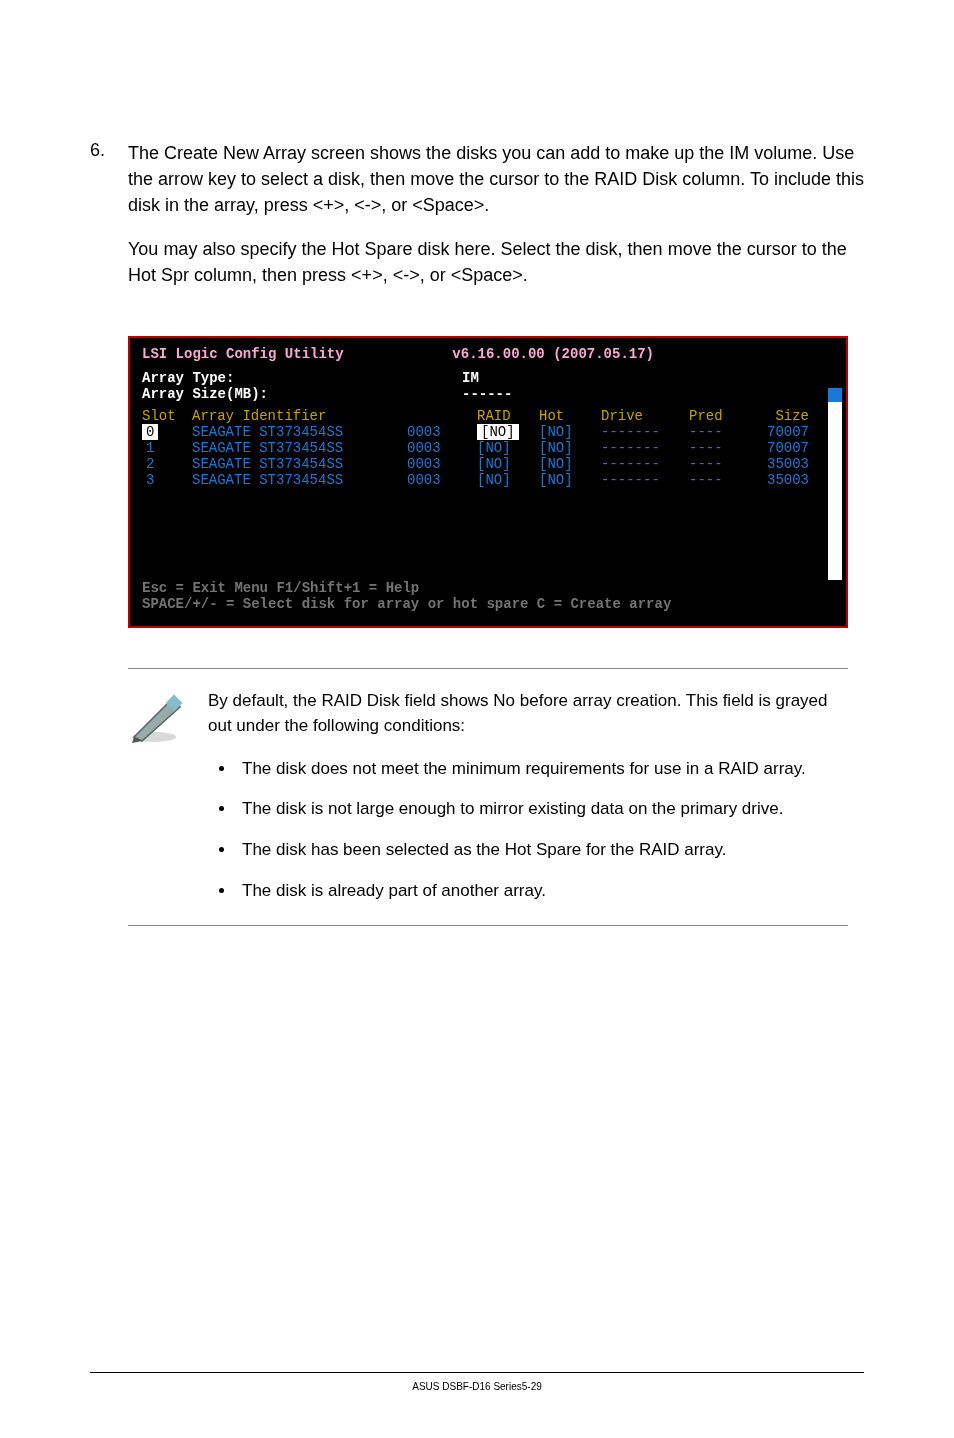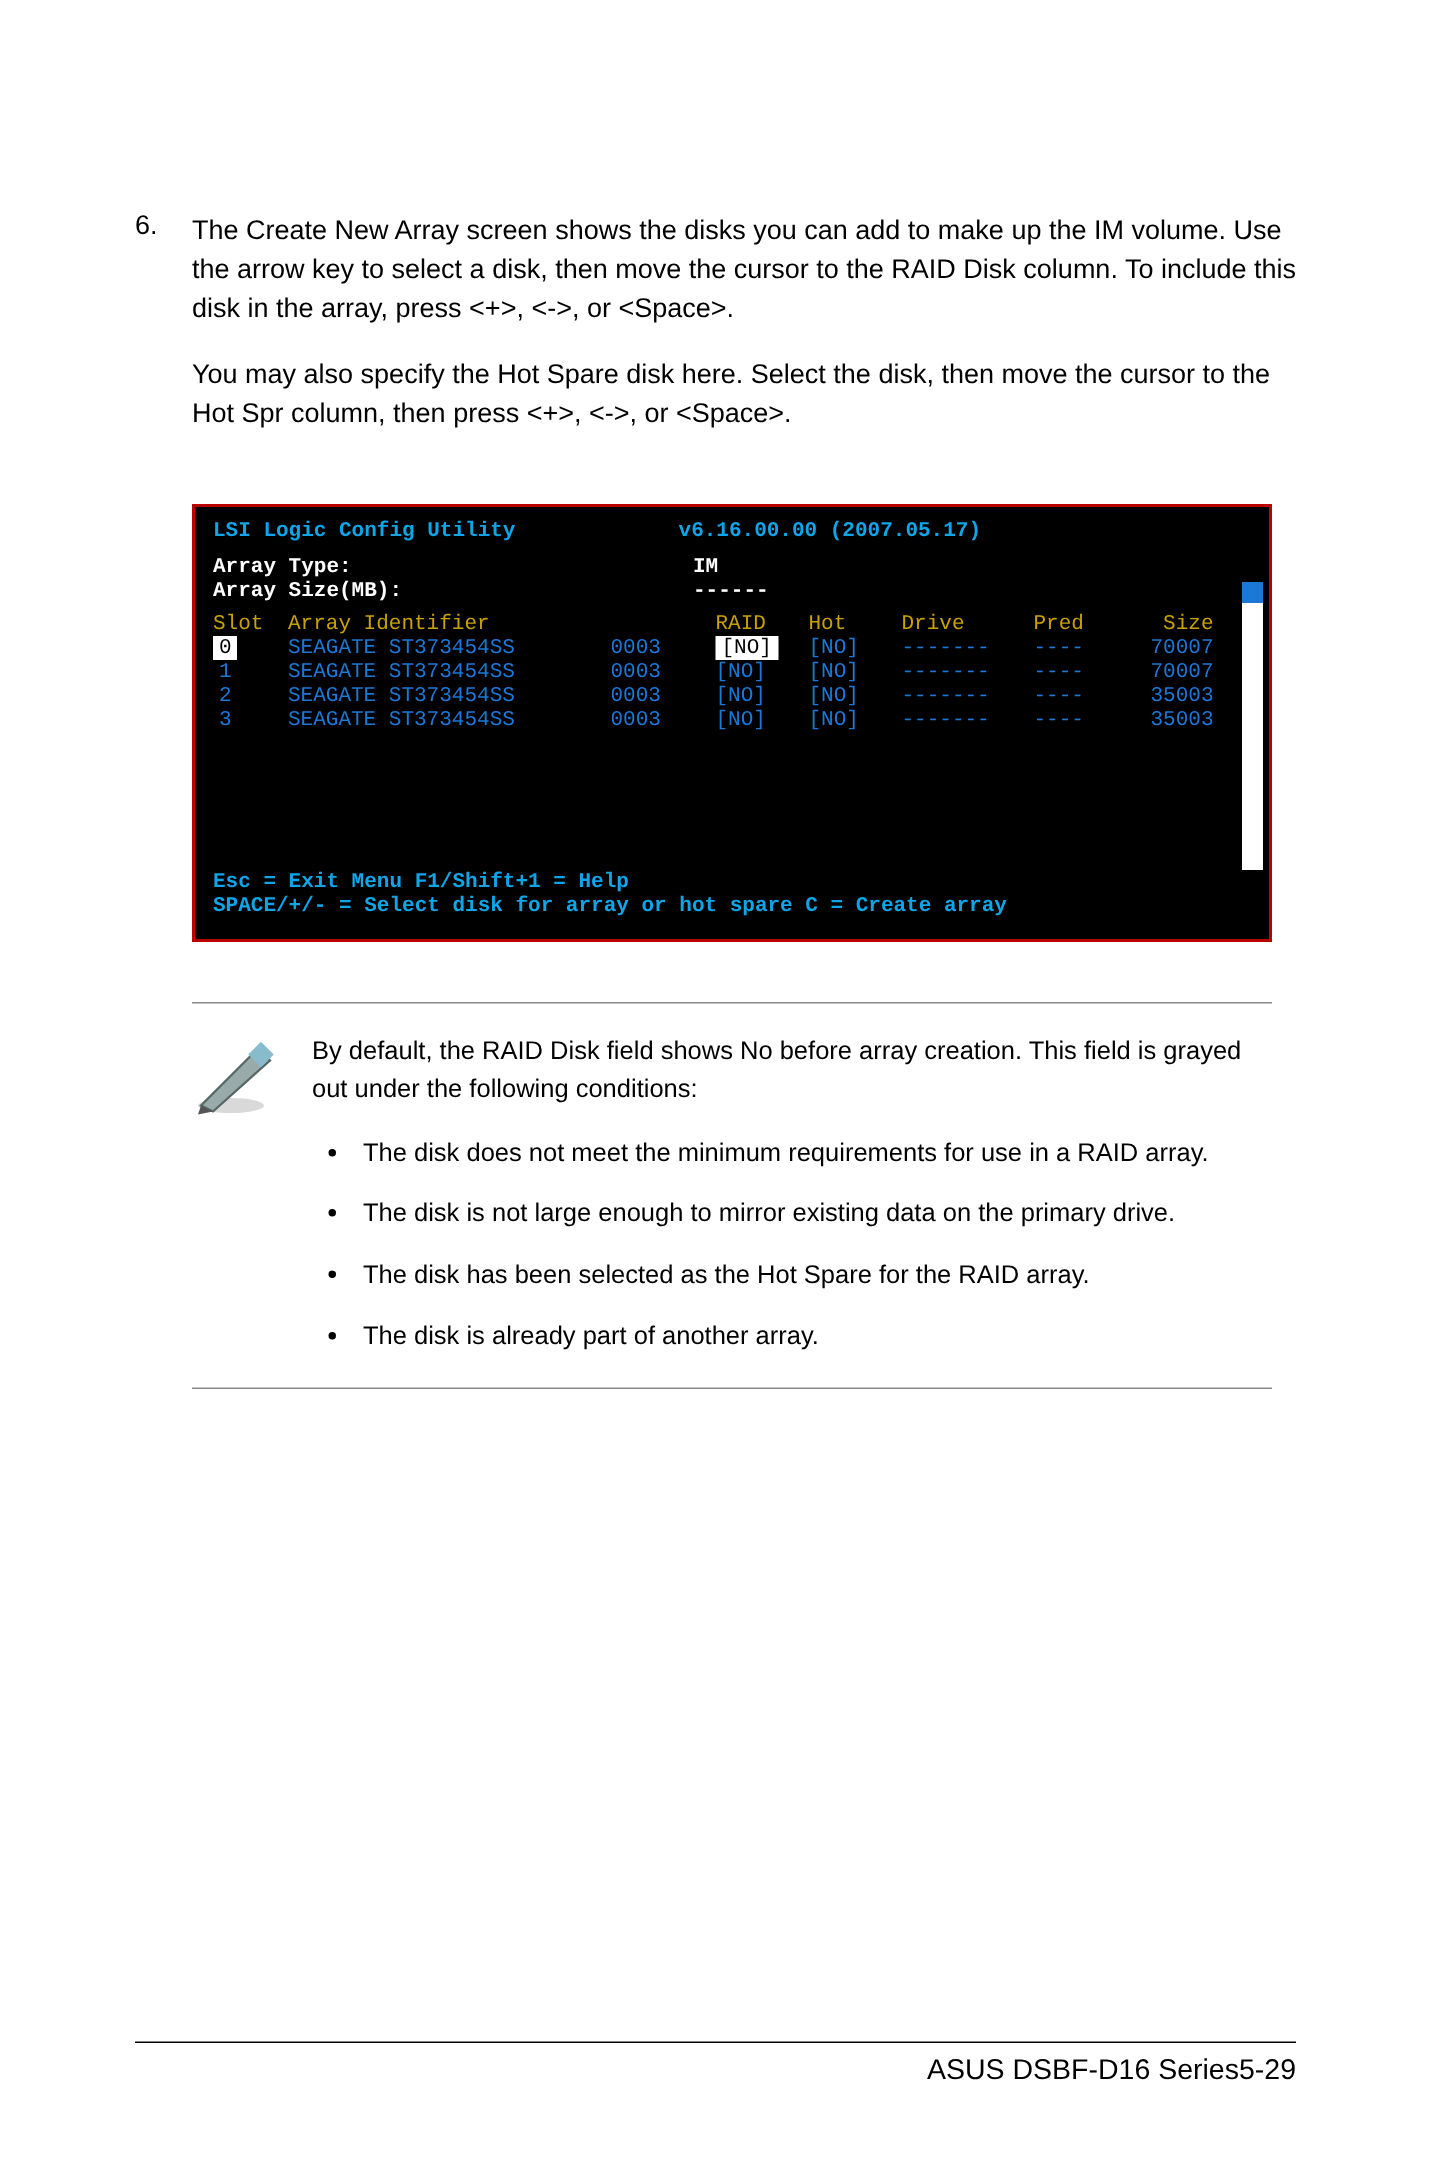--- a/index.html
+++ b/index.html
@@ -42,21 +42,21 @@
     border: 2px solid #b00;
     padding: 6px 6px 14px 6px;
     font-family: "Courier New", monospace;
     font-size: 14px;
     color: #1c78d6;
     position: relative;
   }
   .term-title-row {
     display: flex;
     justify-content: space-between;
-    color: #0ea5e9;
+    color: #f9a8d4;
     padding: 2px 6px;
     font-weight: bold;
   }
   .term-blue-title { color: #1c78d6; }
   .term-info-area {
     display: flex;
     color: #fff;
     font-weight: bold;
     padding: 6px 6px 0 6px;
   }
@@ -72,21 +72,21 @@
   .col-dev  { width: 215px; }
   .col-rev  { width: 70px; }
   .col-raid { width: 62px; }
   .col-hot  { width: 62px; }
   .col-drv  { width: 88px; }
   .col-pred { width: 60px; }
   .col-size { width: 60px; text-align: right; }
   .yellow { color: #c9a100; }
   .white-bg { background: #fff; color: #000; padding: 0 4px; }
   .term-help {
-    color: #0ea5e9;
+    color: #737373;
     font-weight: bold;
     padding: 6px 6px 0 6px;
   }
   .term-scroll {
     position: absolute;
     right: 4px;
     top: 50px;
     width: 14px;
     height: 192px;
     background: #fff;
@@ -135,22 +135,22 @@
 
   
   .footer {
     position: absolute;
     bottom: 46px;
     left: 90px;
     right: 90px;
     border-top: 1px solid #000;
     padding-top: 8px;
     display: flex;
-    justify-content: flex-end;
-    font-size: 19px;
+    justify-content: center;
+    font-size: 10px;
   }
 </style>
 </head>
 <body>
 
 <div class="content">
   <div class="step-row">
     <div class="step-num">6.</div>
     <div class="step-body">
       <p class="step-para">The Create New Array screen shows the disks you can add to make up the IM volume. Use the arrow key to select a disk, then move the cursor to the RAID Disk column. To include this disk in the array, press &lt;+&gt;, &lt;-&gt;, or &lt;Space&gt;.</p>

